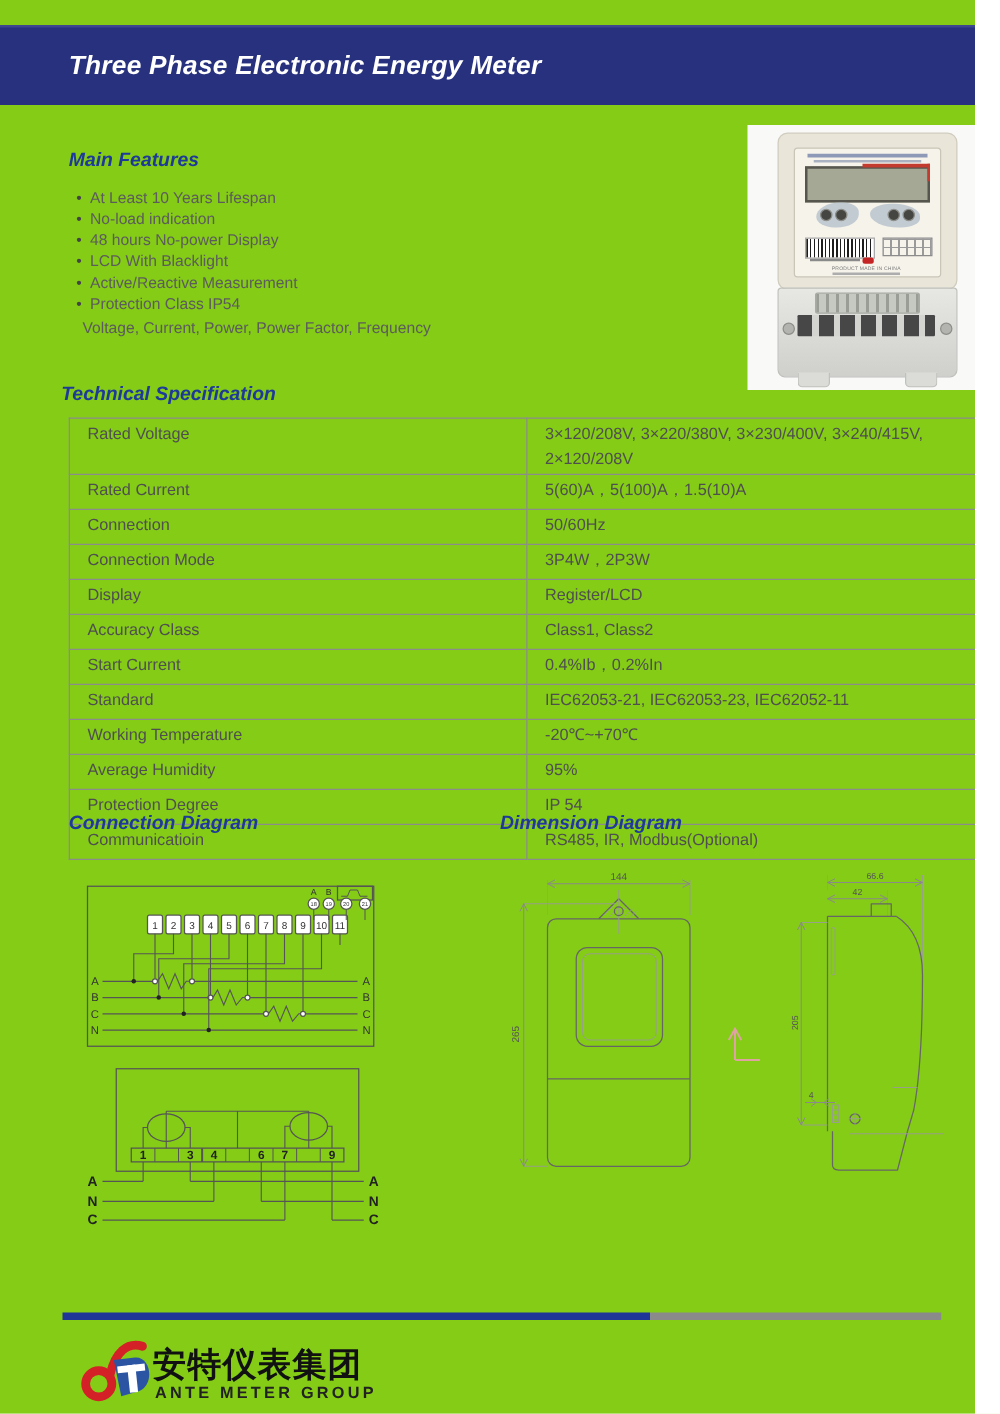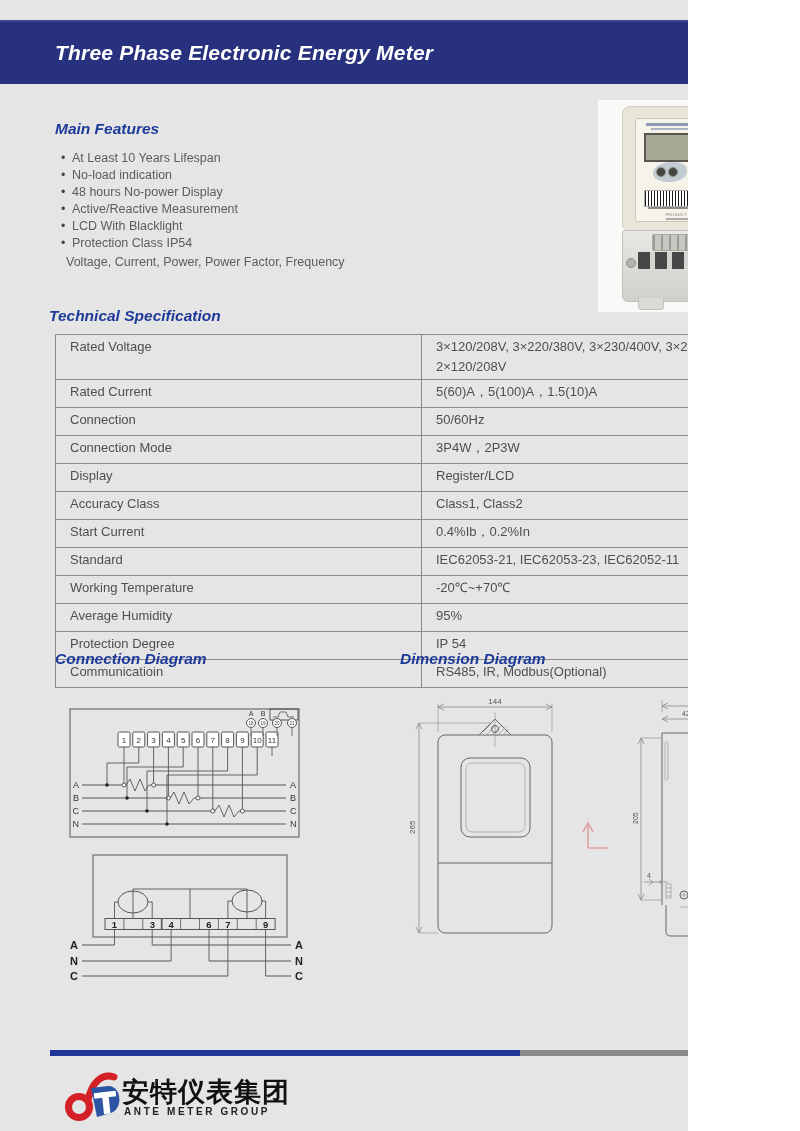--- a/index.html
+++ b/index.html
@@ -1,16 +1,16 @@
 <!DOCTYPE html>
 <html><head>
 <meta charset="utf-8">
 <style>
   html,body{margin:0;padding:0;background:#fff;}
-  #page{position:relative;width:688px;height:1131px;background:#e5e5e5;overflow:hidden;
+  #page{position:relative;width:780px;height:1131px;background:#84cc16;overflow:hidden;
         font-family:"Liberation Sans",sans-serif;color:#4f4f4f;}
 
   
   .band{position:absolute;left:0;top:20px;width:800px;height:62px;background:#27317e;
         border-top:2px solid #3d478f;display:flex;align-items:center;}
   .band h1{margin:0 0 0 55px;color:#fff;font-size:21px;font-style:italic;font-weight:bold;
            letter-spacing:.2px;}
 
   
   .sec-h{position:absolute;color:#1e3a99;font-size:15.5px;font-weight:bold;font-style:italic;}
@@ -79,39 +79,39 @@
   .dimt{font-size:8px;fill:#555;}
   .dimt2{font-size:7px;fill:#555;}
   .pink{stroke:#dfa3a3;stroke-width:1.6;fill:none;}
 
   
   .bar-blue{position:absolute;left:50px;top:1050px;width:470px;height:6px;background:#1f3598;}
   .bar-gray{position:absolute;left:520px;top:1050px;width:233px;height:6px;background:#8a8a8a;}
   .logo-mark{position:absolute;left:62px;top:1066px;}
   .brand-cn{position:absolute;left:122px;top:1074px;font-size:27px;font-weight:bold;color:#111;
             letter-spacing:1px;font-family:"DejaVu Sans","Liberation Sans",sans-serif;}
-  .brand-en{position:absolute;left:124px;top:1106px;font-size:10px;font-weight:bold;color:#222;letter-spacing:2.6px;}
+  .brand-en{position:absolute;left:124px;top:1106px;font-size:13px;font-weight:bold;color:#222;letter-spacing:2.6px;}
 </style>
 </head>
 <body>
 
 <div id="page">
 
   <div class="band">
     <h1>Three Phase Electronic Energy Meter</h1>
   </div>
 
   <div class="sec-h" style="left:55px;top:120px;">Main Features</div>
   <div class="features">
     <ul>
         <li>At Least 10 Years Lifespan</li>
         <li>No-load indication</li>
         <li>48 hours No-power Display</li>
+        <li>LCD With Blacklight</li>
         <li>Active/Reactive Measurement</li>
-        <li>LCD With Blacklight</li>
         <li>Protection Class IP54</li>
       </ul>
     <div class="feat-cont">Voltage, Current, Power, Power Factor, Frequency</div>
   </div>
 
   <div class="photo">
     <div class="m-body"></div>
     <div class="m-plate"></div>
     <div class="m-hdr1"></div>
     <div class="m-hdr2"></div>

